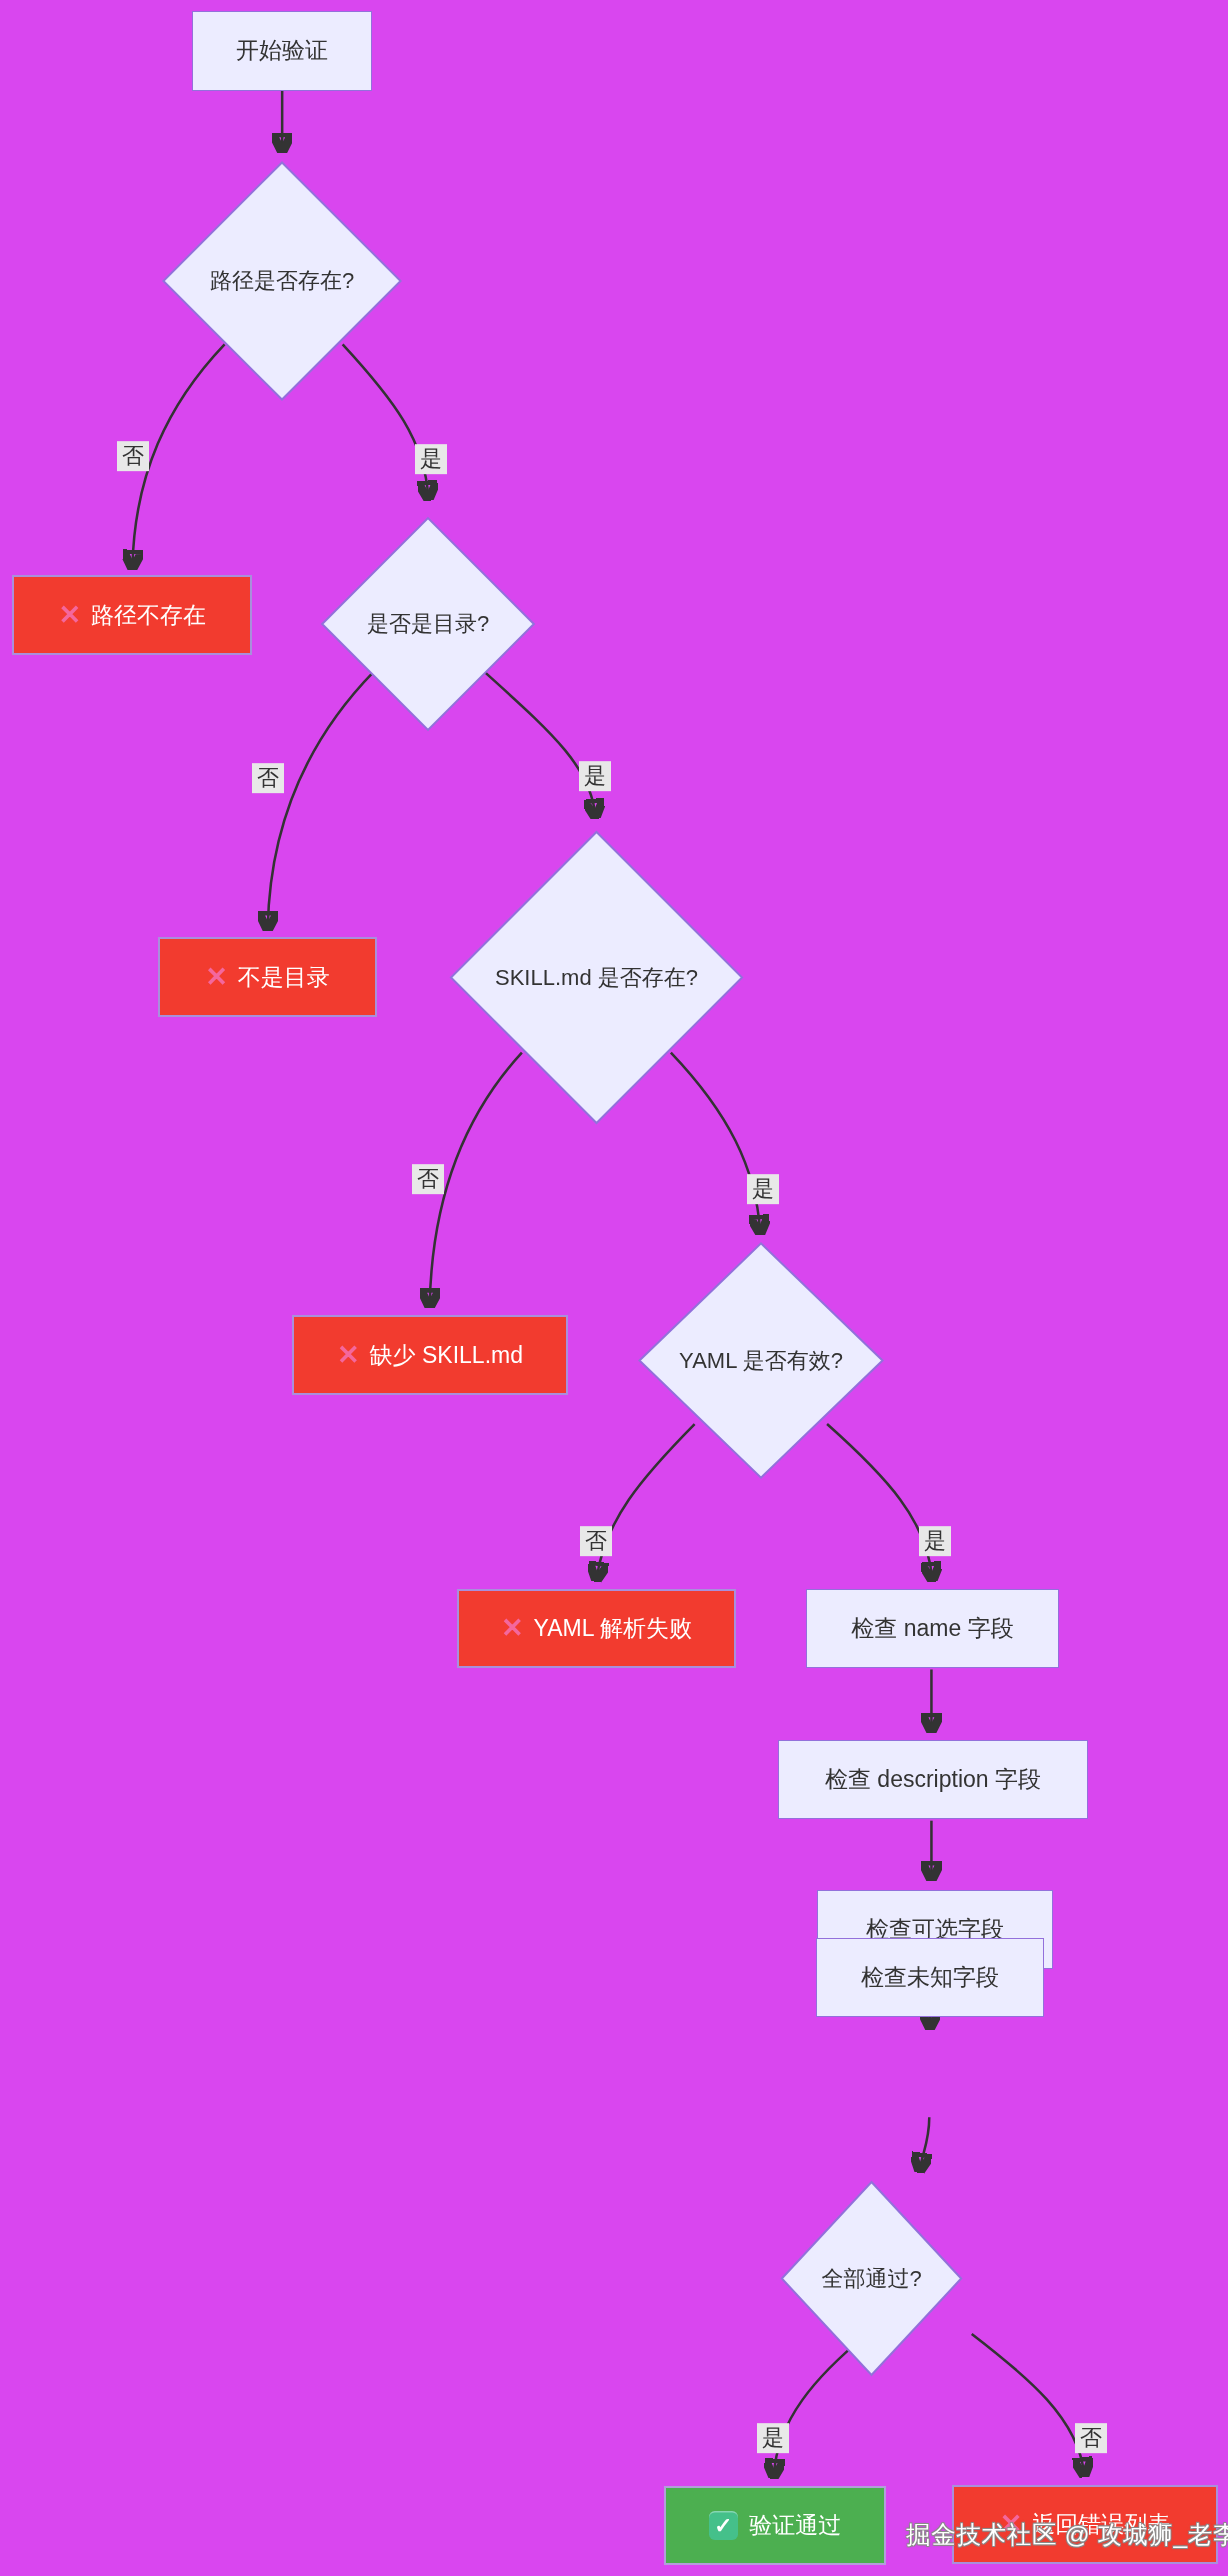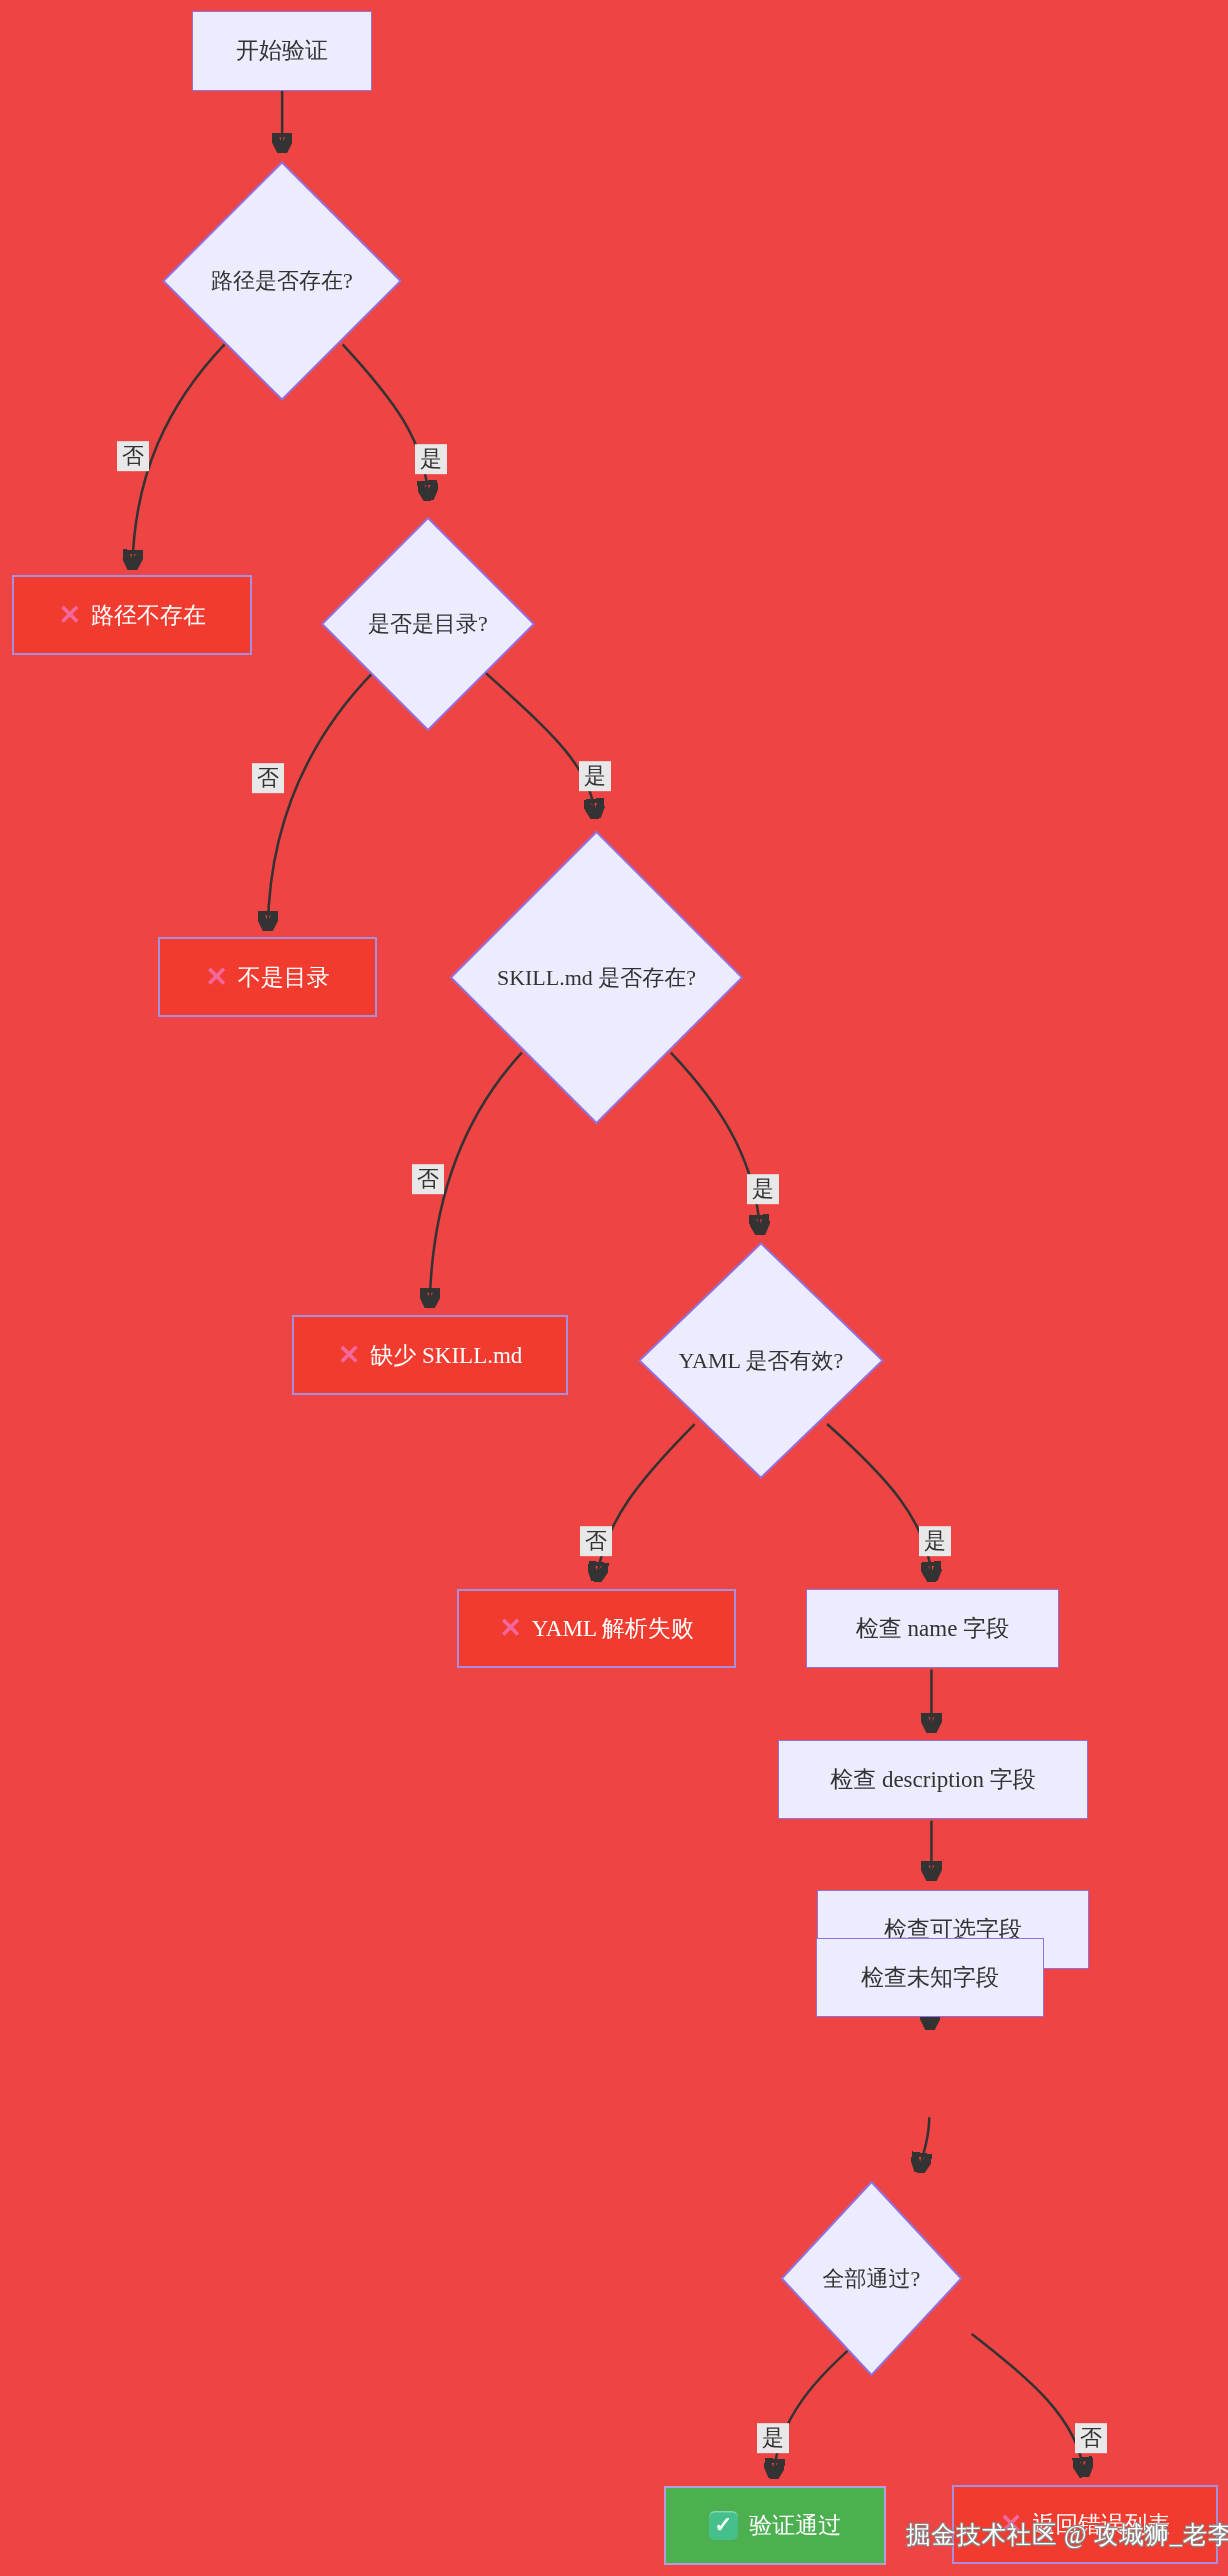--- a/index.html
+++ b/index.html
@@ -1,18 +1,18 @@
 <!DOCTYPE html>
 <html style="font-size:11.5px"><head>
 <meta charset="utf-8">
 <style>
   html,body{margin:0;padding:0;background:#ffffff;}
   #canvas{
-    position:relative;width:1228px;height:2576px;background:#ef4444;overflow:hidden;
-    font-family:Liberation Serif, serif;color:#333333;
+    position:relative;width:1228px;height:2576px;background:#d946ef;overflow:hidden;
+    font-family:Liberation Sans, sans-serif;color:#333333;
   }
   #edges{position:absolute;left:0;top:0;width:1228px;height:2576px;}
   #edges path{stroke:#333333;stroke-width:3.5;fill:none;}
   .node{
     position:absolute;box-sizing:border-box;display:flex;align-items:center;justify-content:center;
     background:#ECECFF;border:1.4px solid #9370DB;font-size:23px;color:#333333;white-space:nowrap;
   }
   .node.error{background:#F23B2F;border:2.2px solid #A98FDB;color:#ffffff;}
   .node.success{background:#4CAF50;border:2.2px solid #B39DDB;color:#ffffff;}
   .diamond{position:absolute;}
@@ -117,21 +117,21 @@
   </div>
 
   <div class="node" style="left:778px;top:1740px;width:310px;height:79px;">
     <span>检查 description 字段</span>
   </div>
 
   <div class="node" style="left:806px;top:1589px;width:253px;height:79px;">
     <span>检查 name 字段</span>
   </div>
 
-  <div class="node" style="left:817px;top:1890px;width:272px;height:79px;">
+  <div class="node" style="left:817px;top:1890px;width:236px;height:79px;">
     <span>检查可选字段</span>
   </div>
 
   <div class="node" style="left:816px;top:1938px;width:228px;height:79px;">
     <span>检查未知字段</span>
   </div>
 
   <div class="diamond" style="left:780px;top:2180px;width:183px;height:197px;">
     <svg viewBox="0 0 100 100" preserveAspectRatio="none">
         <polygon points="50,1 99,50 50,99 1,50" fill="#ECECFF" stroke="#9370DB" stroke-width="2" vector-effect="non-scaling-stroke"></polygon>

